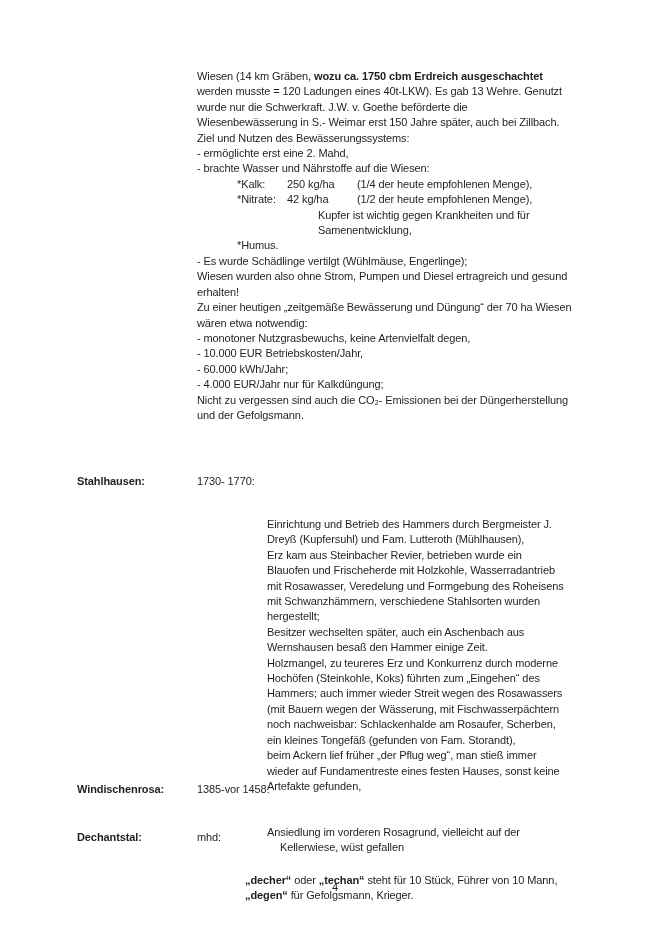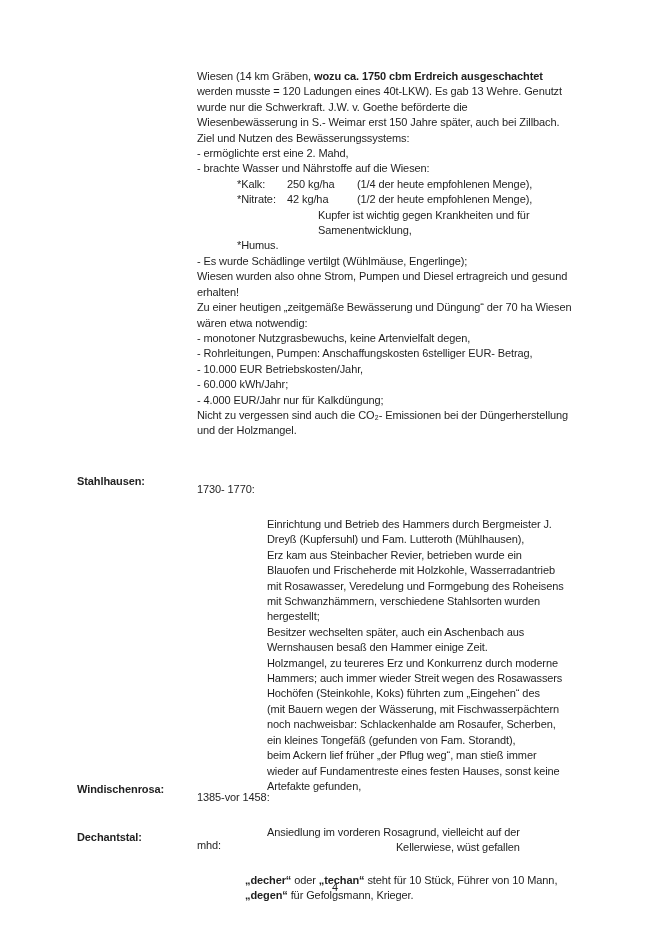--- a/index.html
+++ b/index.html
@@ -22,24 +22,24 @@
   
   .intro { left: 197px; top: 69px; width: 455px; }
   .nrow  { padding-left: 40px; }
   .nl { display: inline-block; width: 50px; }
   .na { display: inline-block; width: 70px; }
   .ind-k { padding-left: 121px; }
   .ind-h { padding-left: 40px; }
   
   .section { left: 0; top: 0; width: 670px; }
   .sec-label { position: absolute; left: 77px; top: 0; font-weight: bold; white-space: pre; }
-  .sec-date  { position: absolute; left: 197px; top: 0; white-space: pre; margin-top: 8px; }
+  .sec-date  { position: absolute; left: 197px; top: 0; white-space: pre; }
   .sec-body  { position: absolute; left: 267px; top: 0; margin-top: 43px; }
   .sec-body-dech { left: 245px; }
-  .w-line2 { padding-left: 13px; text-align: right; }
+  .w-line2 { padding-left: 13px; }
   .pagenum { position: absolute; top: 880px; left: 0; width: 670px; text-align: center; }
 </style>
 </head>
 <body>
 
 <div class="page">
 
   <div class="abs intro">
     <div class="line"><span>Wiesen (14 km Gräben, </span><span class="b">wozu ca. 1750 cbm Erdreich ausgeschachtet</span></div>
     <div class="line">werden musste = 120 Ladungen eines 40t-LKW). Es gab 13 Wehre. Genutzt</div>
@@ -55,44 +55,43 @@
     <div class="line ind-k">Kupfer ist wichtig gegen Krankheiten und für</div>
     <div class="line ind-k">Samenentwicklung,</div>
     <div class="line ind-h">*Humus.</div>
 
     <div class="line">- Es wurde Schädlinge vertilgt (Wühlmäuse, Engerlinge);</div>
     <div class="line">Wiesen wurden also ohne Strom, Pumpen und Diesel ertragreich und gesund</div>
     <div class="line">erhalten!</div>
     <div class="line">Zu einer heutigen „zeitgemäße Bewässerung und Düngung“ der 70 ha Wiesen</div>
     <div class="line">wären etwa notwendig:</div>
     <div class="line">- monotoner Nutzgrasbewuchs, keine Artenvielfalt degen,</div>
-    <div class="line">- Rohrleitungen, Pumpen: Anschaffungskosten 6stelliger EUR- Betrag,</div>
     <div class="line">- 10.000 EUR Betriebskosten/Jahr,</div>
     <div class="line">- 60.000 kWh/Jahr;</div>
     <div class="line">- 4.000 EUR/Jahr nur für Kalkdüngung;</div>
     <div class="line">Nicht zu vergessen sind auch die CO₂- Emissionen bei der Düngerherstellung</div>
-    <div class="line">und der Holzmangel.</div>
+    <div class="line">und der Gefolgsmann.</div>
   </div>
 
   <div class="abs section" style="top:474px">
     <span class="sec-label">Stahlhausen:</span>
     <span class="sec-date">1730- 1770:</span>
     <div class="sec-body">
       <div class="line">Einrichtung und Betrieb des Hammers durch Bergmeister J.</div>
       <div class="line">Dreyß (Kupfersuhl) und Fam. Lutteroth (Mühlhausen),</div>
       <div class="line">Erz kam aus Steinbacher Revier, betrieben wurde ein</div>
       <div class="line">Blauofen und Frischeherde mit Holzkohle, Wasserradantrieb</div>
       <div class="line">mit Rosawasser, Veredelung und Formgebung des Roheisens</div>
       <div class="line">mit Schwanzhämmern, verschiedene Stahlsorten wurden</div>
       <div class="line">hergestellt;</div>
       <div class="line">Besitzer wechselten später, auch ein Aschenbach aus</div>
       <div class="line">Wernshausen besaß den Hammer einige Zeit.</div>
       <div class="line">Holzmangel, zu teureres Erz und Konkurrenz durch moderne</div>
+      <div class="line">Hochöfen (Steinkohle, Koks) führten zum „Eingehen“ des</div>
       <div class="line">Hammers; auch immer wieder Streit wegen des Rosawassers</div>
-      <div class="line">Hochöfen (Steinkohle, Koks) führten zum „Eingehen“ des</div>
       <div class="line">(mit Bauern wegen der Wässerung, mit Fischwasserpächtern</div>
       <div class="line">noch nachweisbar: Schlackenhalde am Rosaufer, Scherben,</div>
       <div class="line">ein kleines Tongefäß (gefunden von Fam. Storandt),</div>
       <div class="line">beim Ackern lief früher „der Pflug weg“, man stieß immer</div>
       <div class="line">wieder auf Fundamentreste eines festen Hauses, sonst keine</div>
       <div class="line">Artefakte gefunden,</div>
     </div>
   </div>
 
   <div class="abs section" style="top:782px">

